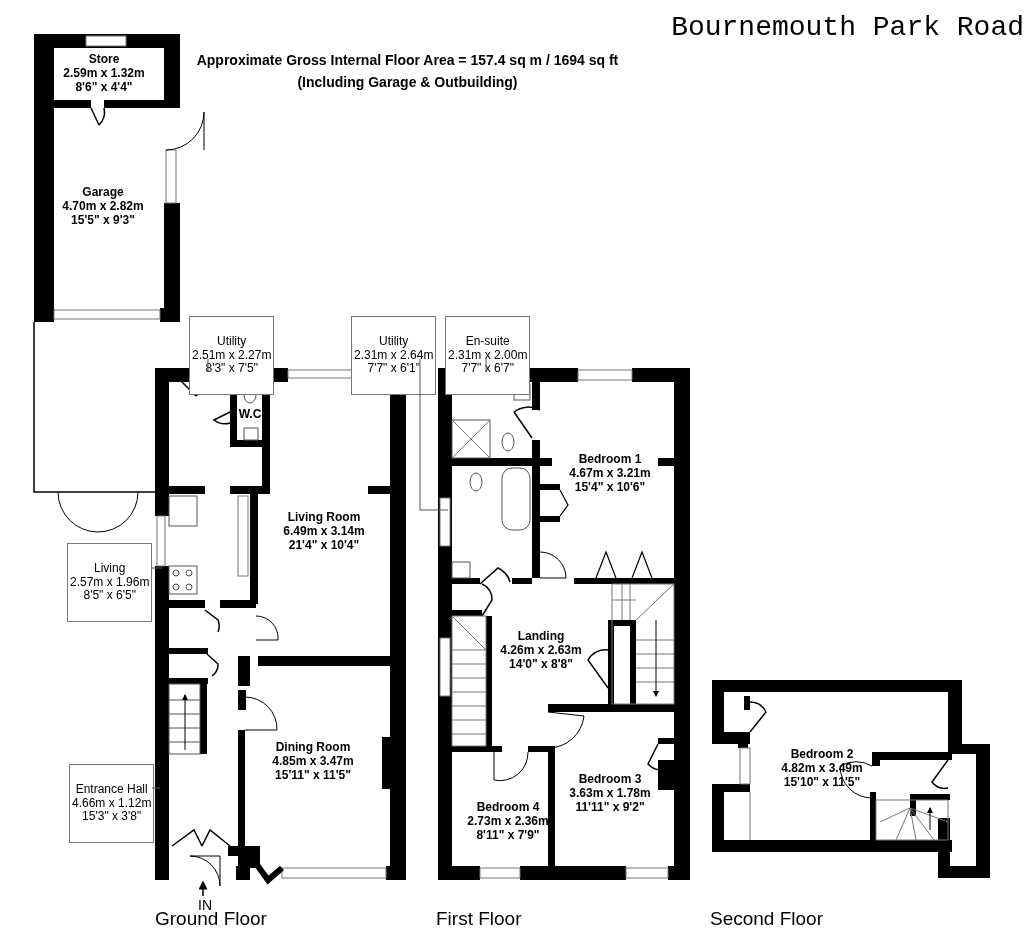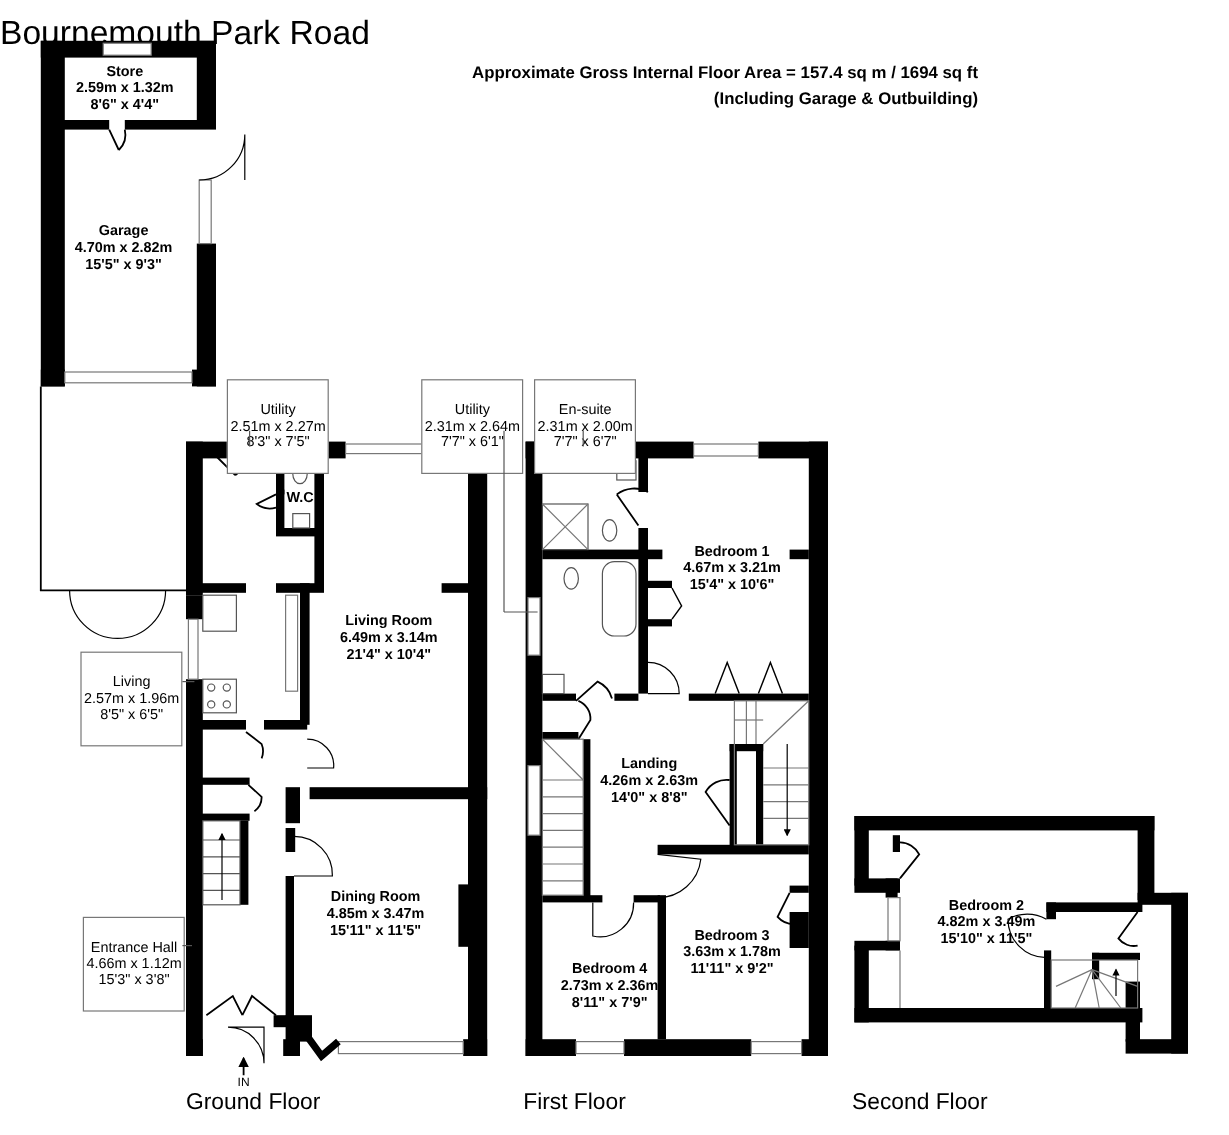--- a/index.html
+++ b/index.html
@@ -1,24 +1,24 @@
 <!DOCTYPE html>
 <html><head>
 <meta charset="utf-8">
 <style>
   html, body { margin: 0; padding: 0; background: #ffffff; }
   body { width: 1024px; height: 946px; position: relative; overflow: hidden; font-family: "Liberation Sans", sans-serif; color: #000; }
-  .title { position: absolute; left: 0; width: 1024px; top: 12px; text-align: left; font-size: 28px; }
-  .subtitle { position: absolute; left: 0; width: 815px; text-align: right; font-size: 14px; font-weight: bold; }
+  .title { position: absolute; left: 0; width: 1024px; top: 12px; text-align: right; font-size: 28px; font-family: Liberation Mono, monospace; }
+  .subtitle { position: absolute; left: 0; width: 815px; text-align: center; font-size: 14px; font-weight: bold; }
   svg.plan { position: absolute; left: 0; top: 0; }
   .lbl { position: absolute; text-align: center; font-size: 12px; line-height: 14px; white-space: nowrap; transform: translateX(-50%); font-weight: bold; }
   .lbl div { display: block; }
   .boxlbl { position: absolute; border: 1px solid #777; background: #fff; text-align: center; font-size: 12px; line-height: 13.5px; padding: 18px 2px; white-space: nowrap; }
   .floorname { position: absolute; font-size: 19px; text-align: right; }
-  .in-lbl { position: absolute; font-size: 10px; }
+  .in-lbl { position: absolute; font-size: 14px; }
 </style>
 </head>
 <body>
 
 <div class="title">Bournemouth Park Road</div>
 <div class="subtitle" style="top:52px">Approximate Gross Internal Floor Area  = 157.4 sq m  / 1694 sq ft</div>
 <div class="subtitle" style="top:74px">(Including Garage &amp; Outbuilding)</div>
 
 <svg class="plan" width="1024" height="946" viewBox="0 0 1024 946">
   <defs>

